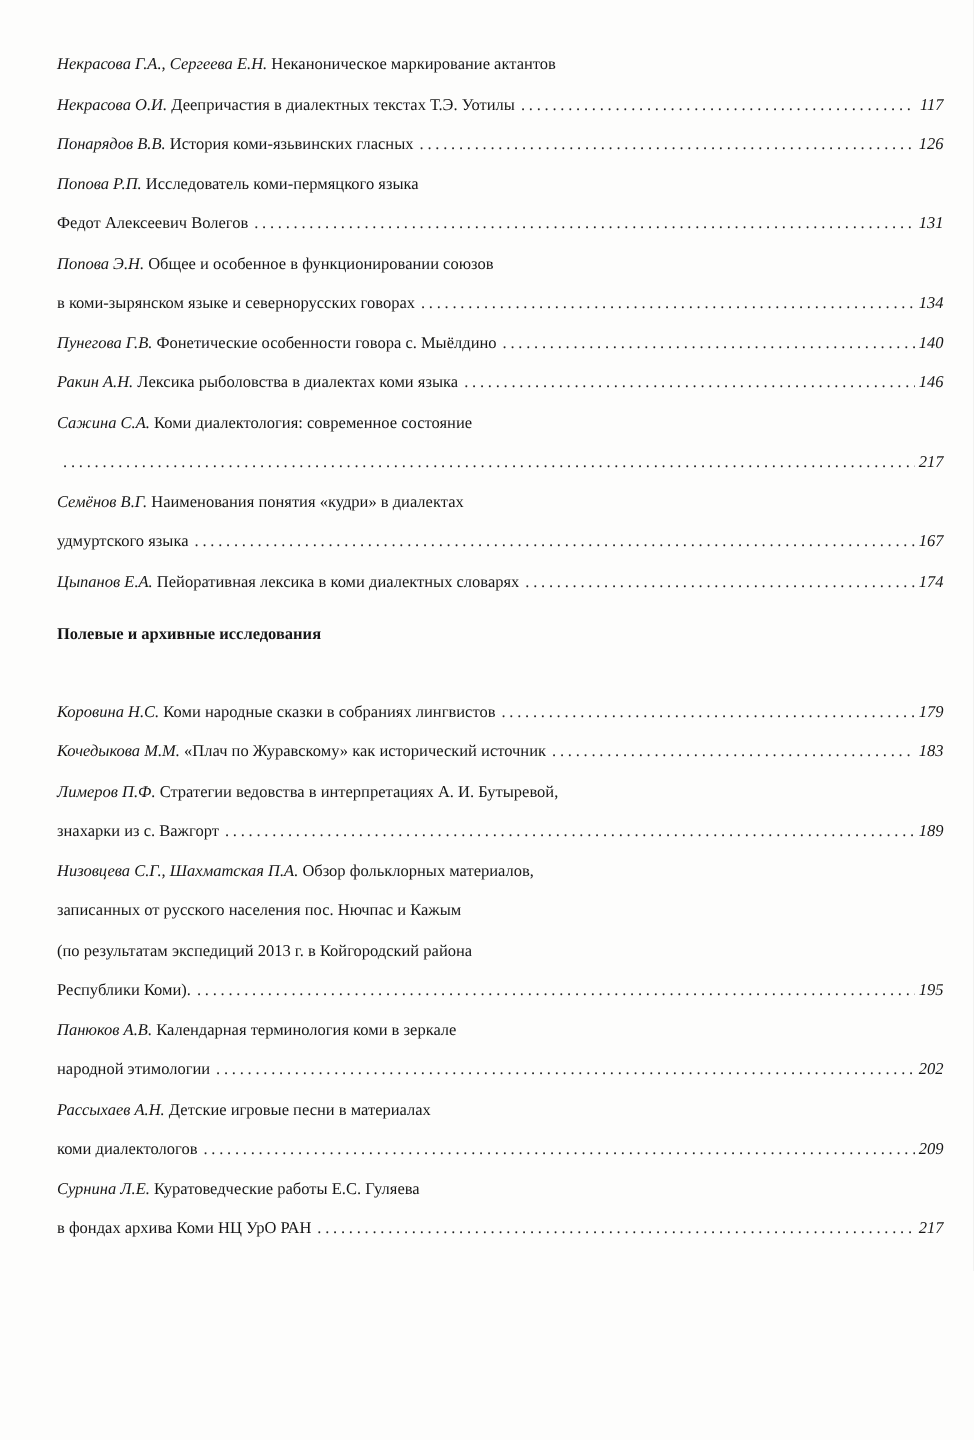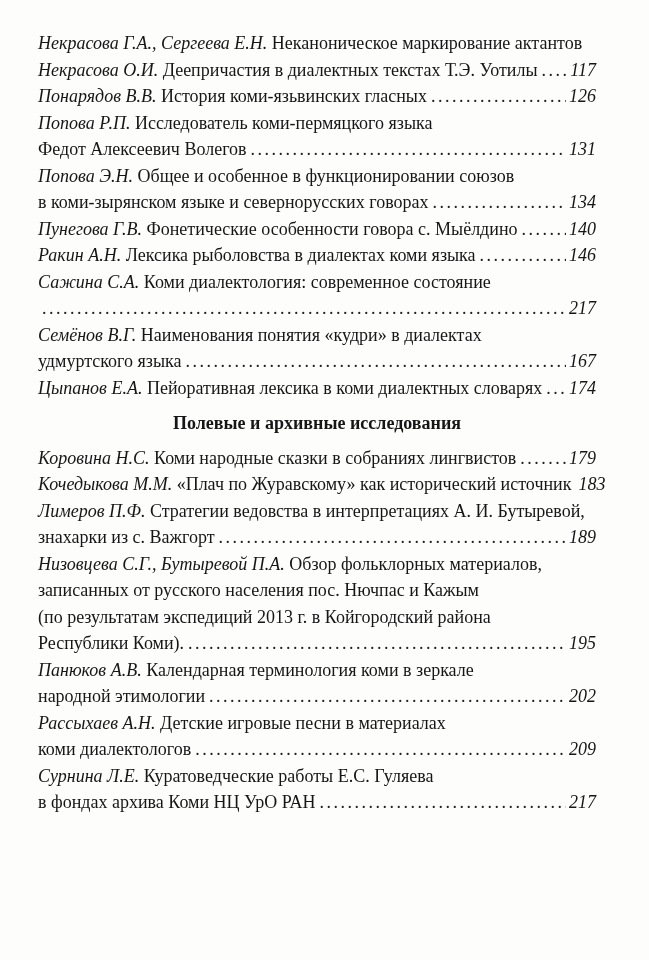--- a/index.html
+++ b/index.html
@@ -4,23 +4,23 @@
 <style>
   html, body { margin: 0; padding: 0; background: #e9e9e9; }
   .page {
     position: relative;
     width: 649px;
     height: 960px;
     margin: 0 auto;
     background: #fdfdfc;
     color: #161616;
     font-family: "Liberation Serif", "DejaVu Serif", serif;
-    font-size: 18px;
+    font-size: 11px;
     box-sizing: border-box;
-    padding: 30px 53px 0 38px;
+    padding: 30px 20px 0 38px;
     overflow: hidden;
   }
   .toc-entry { margin: 0; }
   .line {
     display: flex;
     align-items: baseline;
     line-height: 26.5px;
     white-space: nowrap;
   }
   .line-text { flex: 0 0 auto; }
@@ -35,24 +35,23 @@
     content: "......................................................................................................................................";
     letter-spacing: 2.5px;
     color: #222;
   }
   .pagenum {
     flex: 0 0 auto;
     font-style: italic;
     text-align: right;
   }
   .section-heading {
-    text-align: center;
     font-weight: bold;
     line-height: 26.5px;
-    margin: 9px 0 8px 0;
+    margin: 9px 0 25px 0;
   }
 </style>
 </head>
 <body>
 
 <div class="page">
   <div id="toc-section-1">
       <div class="toc-entry">
         <div class="line">
           <span class="line-text"><span class="author">Некрасова Г.А., Сергеева Е.Н. </span><span>Неканоническое маркирование  актантов</span></span>
@@ -154,21 +153,21 @@
           <span class="line-text"><span class="author">Лимеров П.Ф. </span><span>Стратегии ведовства в интерпретациях А. И. Бутыревой,</span></span>
         </div>
         <div class="line">
           <span class="line-text"><span>знахарки из с. Важгорт</span></span>
           <span class="leader"></span>
           <span class="pagenum">189</span>
         </div>
       </div>
       <div class="toc-entry">
         <div class="line">
-          <span class="line-text"><span class="author">Низовцева С.Г., Бутыревой П.А. </span><span>Обзор фольклорных материалов,</span></span>
+          <span class="line-text"><span class="author">Низовцева С.Г., Шахматская П.А. </span><span>Обзор фольклорных материалов,</span></span>
         </div>
         <div class="line">
           <span class="line-text"><span>записанных от русского населения пос. Нючпас и Кажым</span></span>
         </div>
         <div class="line">
           <span class="line-text"><span>(по результатам экспедиций 2013 г. в Койгородский района</span></span>
         </div>
         <div class="line">
           <span class="line-text"><span>Республики Коми).</span></span>
           <span class="leader"></span>

